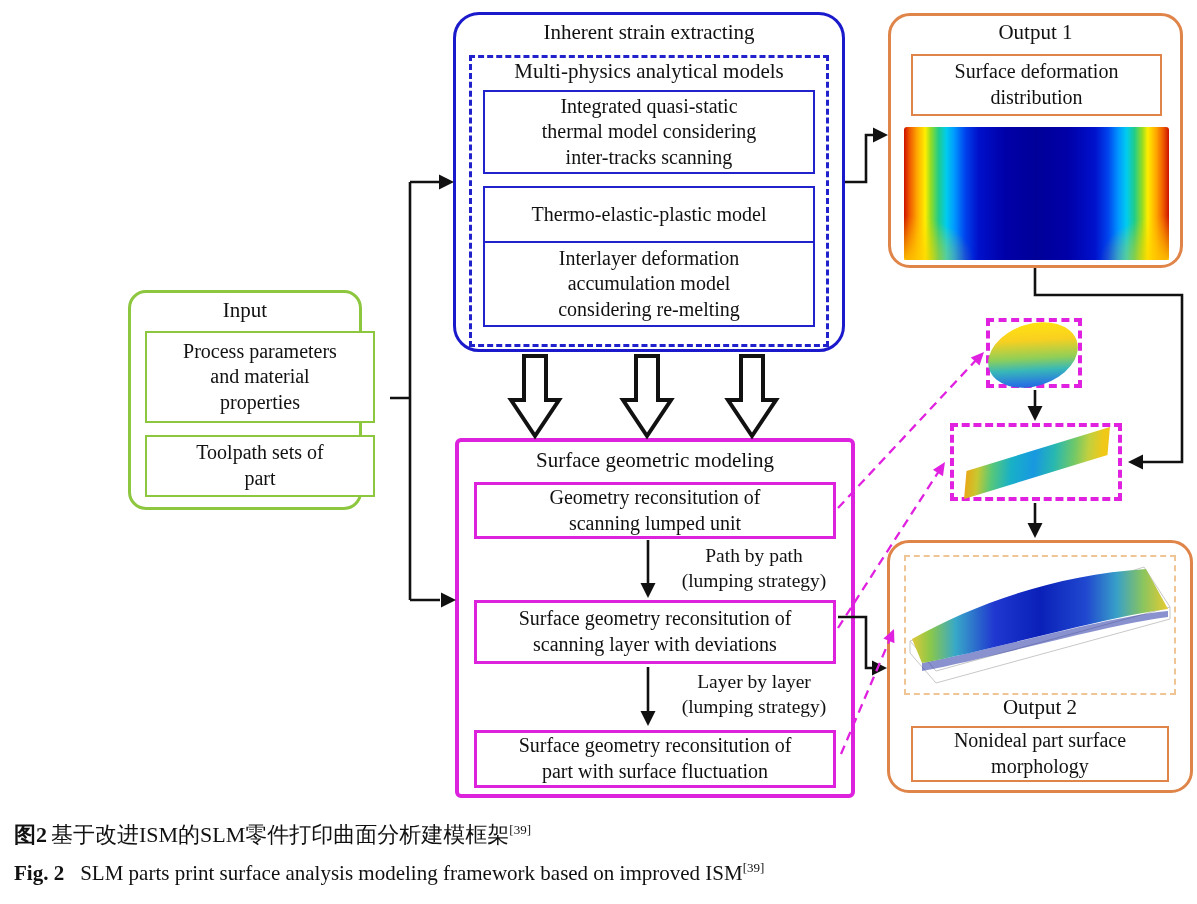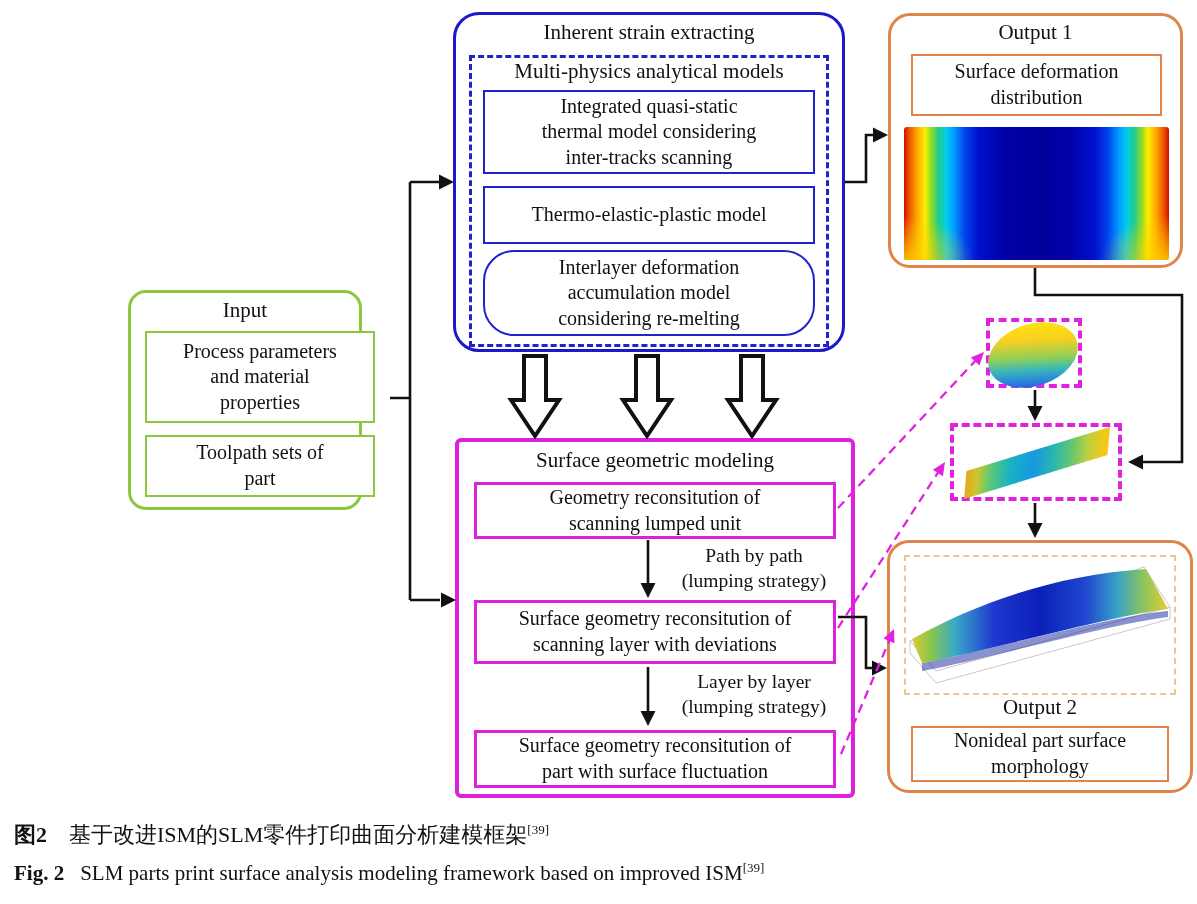--- a/index.html
+++ b/index.html
@@ -54,21 +54,21 @@
     position:absolute;left:8px;top:23px;width:150px;height:26px;
     transform:rotate(-17deg) skewX(-22deg);
     background:linear-gradient(90deg,#e8a818 0%,#c8c830 8%,#58c878 18%,#18b0c8 32%,#1898e0 48%,#28b8b0 62%,#70c868 76%,#c0d040 86%,#f0c818 96%);
   }
   .out2-dash{position:absolute;left:14px;top:12px;width:272px;height:140px;box-sizing:border-box;border:2px dashed #f0c596;}
   
   .caption{position:absolute;left:14px;white-space:nowrap;}
   .caption .cap-label{font-weight:bold;}
   .caption sup{font-size:13px;}
   .cap-zh{top:820px;font-size:22px;}
-  .cap-zh .cap-label{margin-right:22px;}
+  .cap-zh .cap-label{margin-right:4px;}
   .cap-en{top:860px;font-size:21px;}
   .cap-en .cap-label{margin-right:16px;}
 </style>
 </head>
 <body>
 
 <div class="canvas">
 
   <div class="box green" style="left:128px;top:290px;width:234px;height:220px;">
     <div class="box-title" style="top:5px;">Input</div>
@@ -80,21 +80,21 @@
   </div>
 
   <div class="box blue" style="left:453px;top:12px;width:392px;height:340px;">
     <div class="box-title" style="top:5px;">Inherent strain extracting</div>
     <div class="blue-dash" style="left:13px;top:40px;width:360px;height:292px;">
       <div class="box-title" style="top:1px;">Multi-physics analytical models</div>
       <div class="sub blue-sub" style="left:11px;top:32px;width:332px;height:84px;">Integrated quasi-static
 thermal model considering
 inter-tracks scanning</div>
       <div class="sub blue-sub" style="left:11px;top:128px;width:332px;height:58px;">Thermo-elastic-plastic model</div>
-      <div class="sub blue-sub" style="left:11px;top:192px;width:332px;height:86px;border-radius:31px;">Interlayer deformation
+      <div class="sub blue-sub" style="left:11px;top:183px;width:332px;height:86px;">Interlayer deformation
 accumulation model
 considering re-melting</div>
     </div>
   </div>
 
   <div class="box orange" style="left:888px;top:13px;width:295px;height:255px;">
     <div class="box-title" style="top:4px;">Output 1</div>
     <div class="sub orange-sub" style="left:20px;top:38px;width:251px;height:62px;">Surface deformation
 distribution</div>
     <div class="heatmap">

